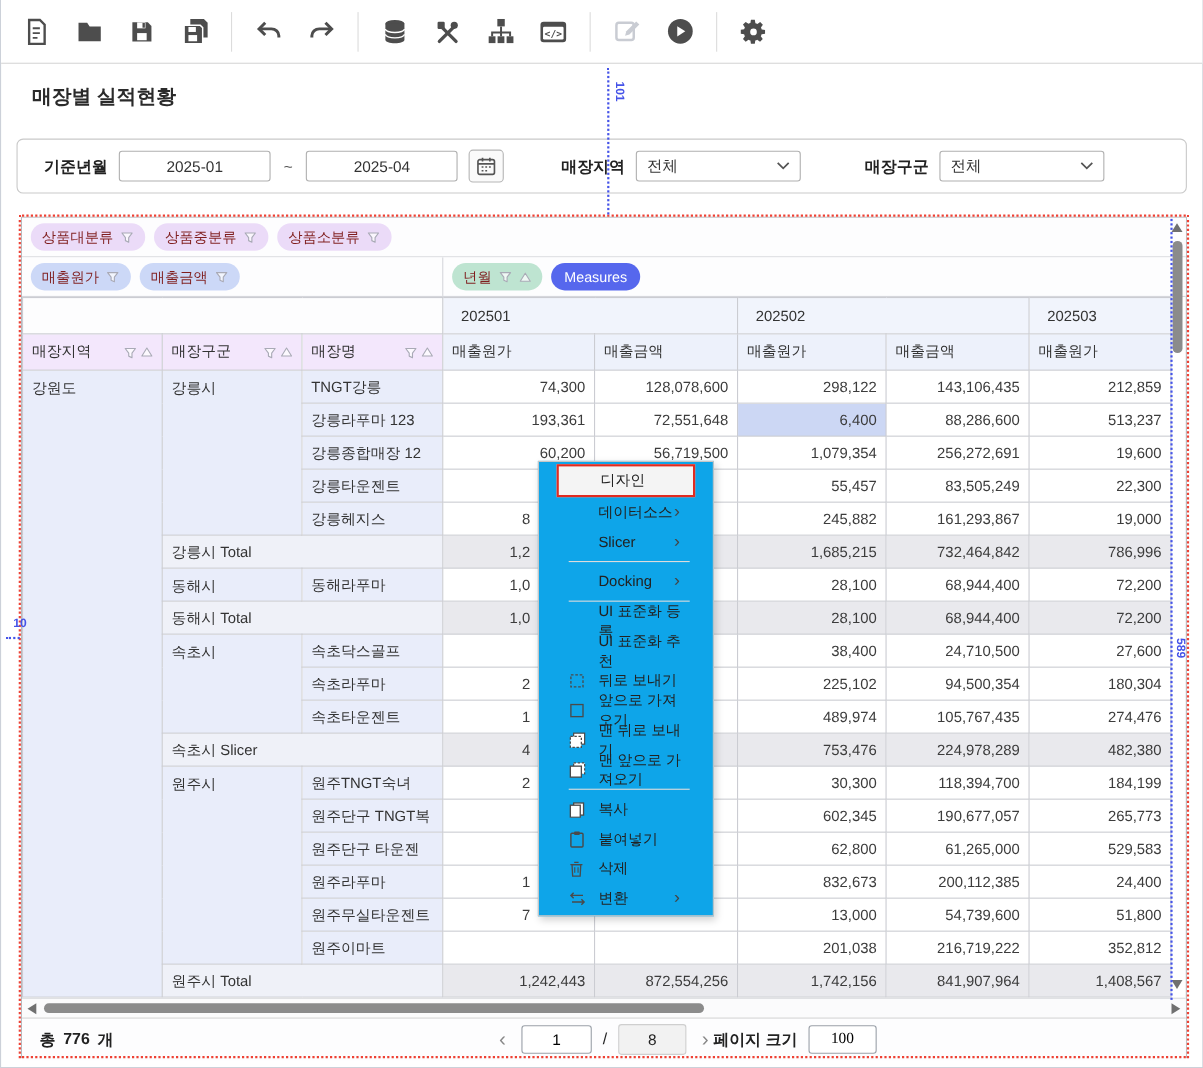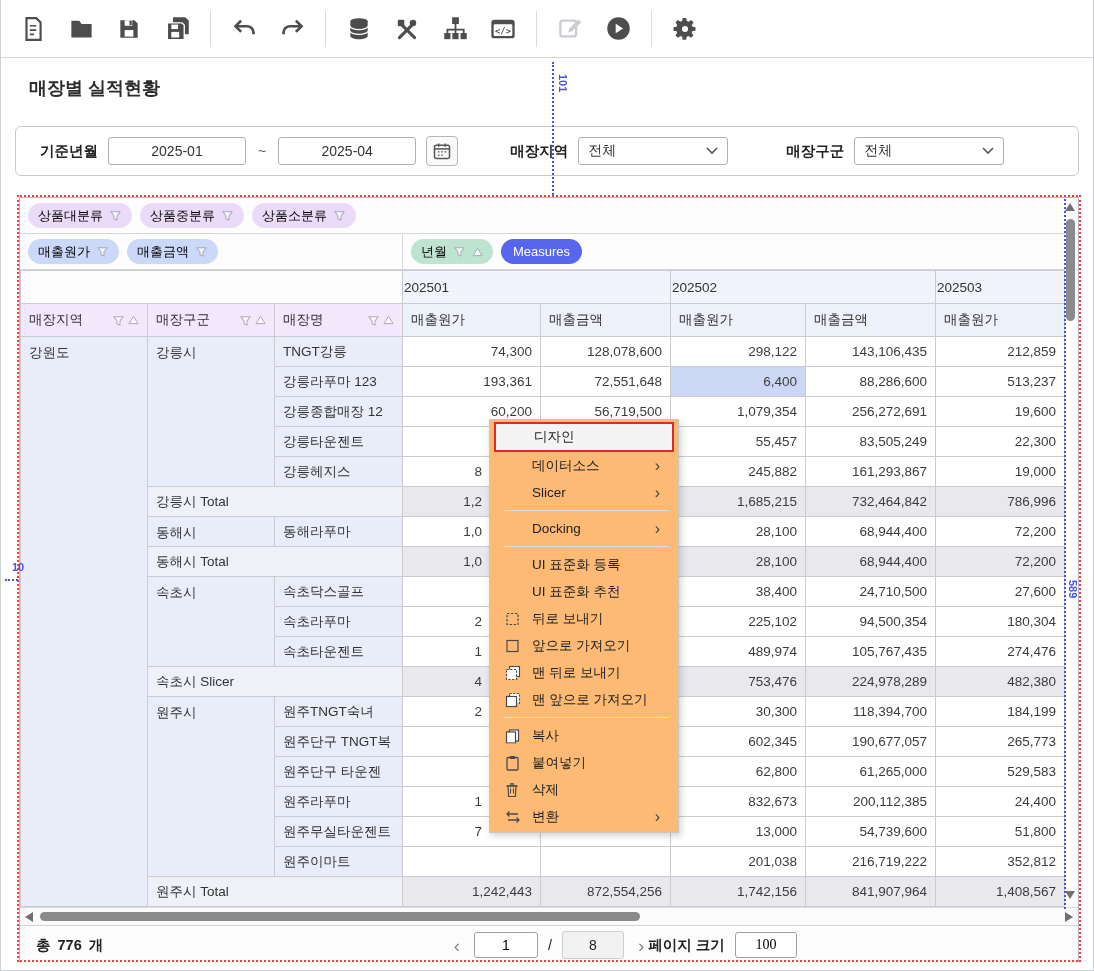--- a/index.html
+++ b/index.html
@@ -18,27 +18,27 @@
   .finput{width:138px;height:28px;border:1px solid #b0b0b0;border-radius:3px;text-align:center;font-size:14px;color:#333;font-family:inherit;box-sizing:border-box;}
   .tilde{color:#555;font-size:14px;margin:0 2px;}
   .calbtn{width:32px;height:30px;border:1px solid #b5b5b5;border-radius:4px;background:#fafafa;display:flex;align-items:center;justify-content:center;cursor:pointer;padding:0;}
   .fselect{width:150px;height:28px;border:1px solid #b0b0b0;border-radius:3px;display:flex;align-items:center;justify-content:space-between;padding:0 9px;font-size:14px;color:#333;box-sizing:border-box;cursor:pointer;background:#fff;}
   .gap1{width:32px;} .gap2{width:38px;}
 
   
   .grid{position:absolute;left:18px;top:197px;width:1060px;height:765px;border:1px solid #b7b8bd;box-sizing:border-box;background:#fff;}
   .chiprow{height:36px;border-bottom:1px solid #d6d7dc;display:flex;align-items:center;gap:8px;padding-left:8px;box-sizing:border-box;position:relative;background:#fdfdfe;}
   .colzone{position:absolute;left:382px;top:0;bottom:0;right:0;border-left:1px solid #d6d7dc;display:flex;align-items:center;gap:8px;padding-left:8px;}
-  .chip{display:inline-flex;align-items:center;gap:6px;height:25px;padding:0 10px;border-radius:13px;font-size:13px;color:#000000;cursor:pointer;white-space:nowrap;}
+  .chip{display:inline-flex;align-items:center;gap:6px;height:25px;padding:0 10px;border-radius:13px;font-size:13px;color:#7f1d1d;cursor:pointer;white-space:nowrap;}
   .chip.purple{background:#ebdbf8;} .chip.blue{background:#ccd8f7;} .chip.green{background:#bee4d1;}
   .chip.measures{background:#5667ed;color:#fff;padding:0 12px;}
 
   table.pivot{border-collapse:collapse;table-layout:fixed;width:1044px;font-size:13.5px;}
   table.pivot th,table.pivot td{border:1px solid #cbccd2;box-sizing:border-box;overflow:hidden;white-space:nowrap;}
-  tr.grouprow th{height:33px;background:#f1f4fc;font-weight:normal;text-align:left;padding-left:1px;color:#333;}
+  tr.grouprow th{height:33px;background:#f1f4fc;font-weight:normal;text-align:left;padding-left:16px;color:#333;}
   tr.grouprow th.corner{background:#fdfdfe;}
   tr.hdrrow th{height:33px;font-weight:normal;color:#333;}
   th.rowhdr{background:#f3e7fc;padding:0 8px;}
   .rh{display:flex;align-items:center;justify-content:space-between;}
   .hicons{display:inline-flex;align-items:center;gap:3px;}
   th.valhdr{background:#edf1fb;text-align:left;padding-left:8px;}
   td{height:30px;}
   td.hcell{background:#e9edfa;text-align:left;padding-left:8px;vertical-align:middle;margin-top:24px;}
   td.region,td.district{vertical-align:top;padding-top:7px;}
   td.num{text-align:right;padding-right:8px;background:#fff;color:#3c3c3c;}
@@ -73,21 +73,21 @@
   
   .sel{position:absolute;left:16px;top:195px;width:1064px;height:767px;border:2px dotted #ee4134;box-sizing:border-box;pointer-events:none;}
   .guide{position:absolute;pointer-events:none;}
   .guide-top{left:551px;top:62px;height:133px;border-left:2px dotted #4553e8;}
   .guide-right{left:1063px;top:199px;height:710px;border-left:2px dotted #4553e8;}
   .glabel{position:absolute;font-size:11px;color:#4553e8;font-weight:700;pointer-events:none;}
   .glabel.v{writing-mode:vertical-rl;}
   .guide-left-dash{left:4px;top:579px;width:13px;border-top:2px dotted #4553e8;}
 
   
-  .ctxmenu{position:absolute;left:488px;top:419px;width:190px;background:#fdba74;border:1px solid #c6c6c6;box-shadow:2px 3px 7px rgba(0,0,0,.18);padding:2px 4px;box-sizing:border-box;z-index:10;}
+  .ctxmenu{position:absolute;left:488px;top:419px;width:160px;background:#0ea5e9;border:1px solid #c6c6c6;box-shadow:2px 3px 7px rgba(0,0,0,.18);padding:2px 16px;box-sizing:border-box;z-index:10;}
   .menu-item{height:27px;display:flex;align-items:center;padding-left:38px;padding-right:6px;position:relative;font-size:13.5px;color:#222;cursor:pointer;box-sizing:border-box;}
   .menu-item .mi{position:absolute;left:11px;top:50%;transform:translateY(-50%);display:inline-flex;}
   .menu-item .sub{margin-left:auto;margin-right:8px;font-size:16px;color:#444;line-height:1;}
   .menu-item.selected{border:2px solid #e12b20;background:#f4f4f4;height:30px;}
   .menu-sep{border-top:1px solid #dcdcdc;margin:4px 5px 4px 11px;}
 </style>
 </head>
 <body>
 
 <div class="app">

